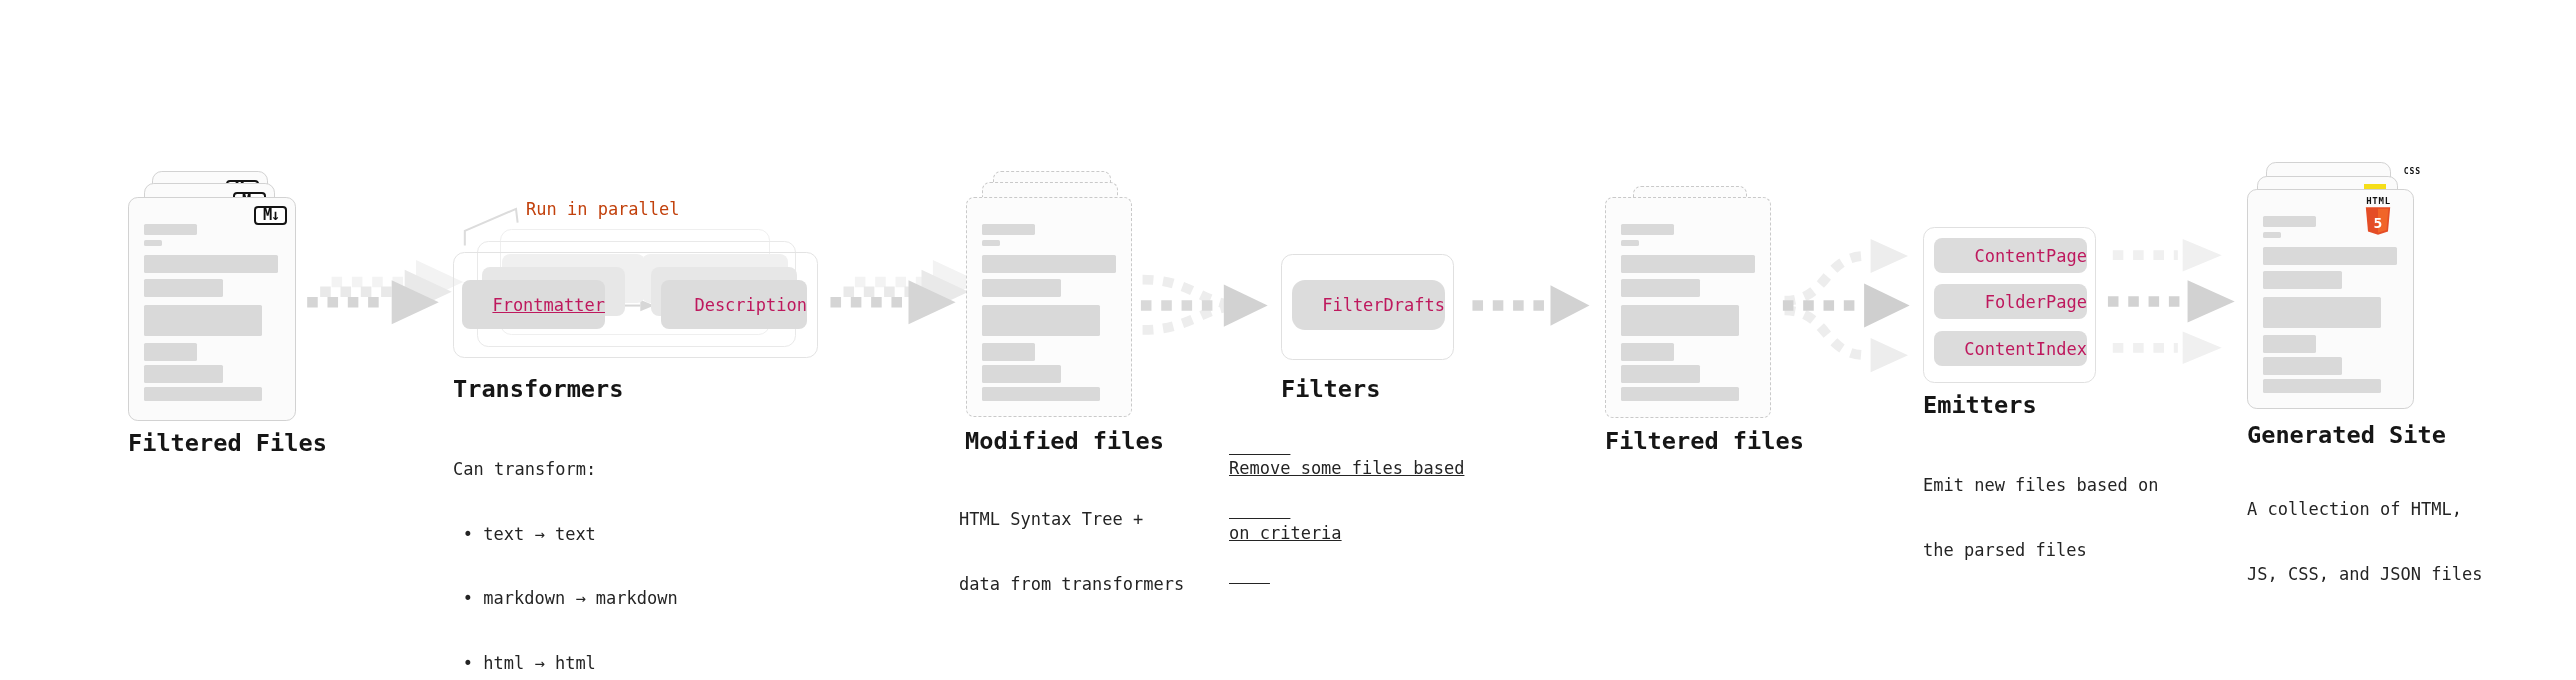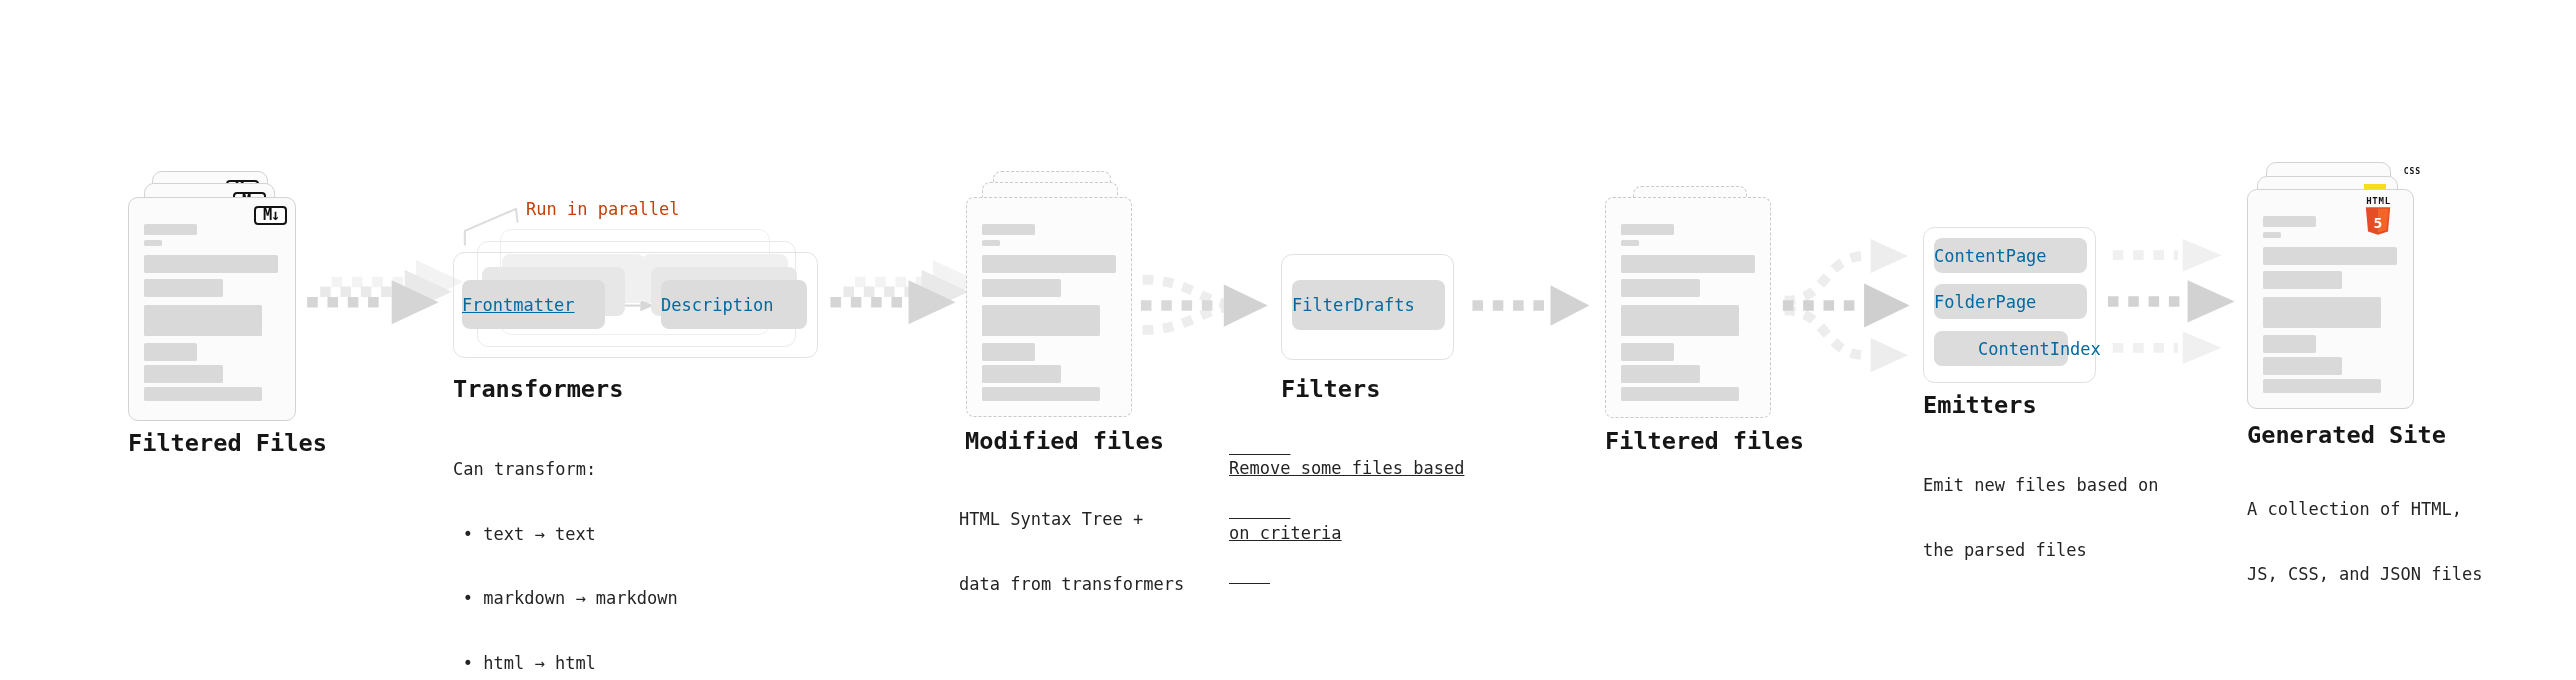--- a/index.html
+++ b/index.html
@@ -10,22 +10,22 @@
   .node{position:absolute;left:0;top:0;width:0;height:0;}
   
   .card{position:absolute;background:#fbfbfb;border:1.6px solid #d2d2d2;border-radius:9.8px;box-sizing:border-box;}
   .card.dashed{border:1.6px dashed #c9c9c9;background:#fcfcfc;border-radius:8.1px;}
   .bar{position:absolute;background:var(--bar,#d9d9d9);border-radius:1.6px;}
   
   .node-title{position:absolute;font-size:23.6px;font-weight:700;line-height:29px;white-space:pre;color:#161616;}
   .node-desc{position:absolute;font-size:17px;line-height:21.5px;white-space:pre;color:#242424;}
   .annotation{position:absolute;font-size:17px;color:#c2410c;white-space:pre;}
   
-  .graybox{position:absolute;background:#dcdcdc;border-radius:8.1px;display:flex;align-items:center;justify-content:flex-start;
-           font-size:17px;color:#0369a1;white-space:pre;box-sizing:border-box;}
+  .graybox{position:absolute;background:#dcdcdc;border-radius:8.1px;display:flex;align-items:center;justify-content:flex-end;
+           font-size:17px;color:#be185d;white-space:pre;box-sizing:border-box;}
   .graybox.ghost1{background:#e7e7e7;}
   .graybox.ghost2{background:#f0f0f0;}
   .container-outline{position:absolute;border:1.6px solid #e3e3e3;border-radius:11.4px;background:transparent;box-sizing:border-box;}
   .container-outline.mid{border-color:#e9e9e9;}
   .container-outline.back{border-color:#efefef;}
   
   .md-badge{position:absolute;top:8.1px;right:8.1px;width:32.5px;height:18.7px;border:2.4px solid #141414;border-radius:4.1px;
             background:#fff;display:flex;align-items:center;justify-content:center;
             font-weight:700;font-size:15.4px;letter-spacing:-1.6px;color:#111;box-sizing:border-box;padding-bottom:0.8px;}
   .html5-badge{position:absolute;top:7.3px;right:22px;width:28px;text-align:right;}
@@ -197,21 +197,21 @@
       </div>
     <div class="node-title" style="left:965px;top:427px;">Modified files</div>
     <div class="node-desc" style="left:959px;top:466px;">
       <div>HTML Syntax Tree +</div>
       <div>data from transformers</div>
     </div>
   </div>
 
   <div class="node">
     <div class="container-outline" style="left:1281px;top:254px;width:173px;height:106px;border-color:#e0e0e0;"></div>
-    <div class="graybox" style="left:1292px;top:280px;width:153px;height:50px;">
+    <div class="graybox" style="left:1292px;top:280px;width:153px;height:50px;border-radius:13px;">
       <span>FilterDrafts</span>
     </div>
     <div class="node-title" style="left:1281px;top:375px;">Filters</div>
     <div class="node-desc" style="left:1229px;top:415px;text-decoration:underline;">
       <div>Remove some files based</div>
       <div>on criteria</div>
     </div>
   </div>
 
   <div class="node">
@@ -230,21 +230,21 @@
   </div>
 
   <div class="node">
     <div class="container-outline" style="left:1923px;top:227px;width:173px;height:156px;border-color:#e0e0e0;"></div>
     <div class="graybox" style="left:1934px;top:238px;width:153px;height:35px;">
       <span>ContentPage</span>
     </div>
     <div class="graybox" style="left:1934px;top:284px;width:153px;height:35px;">
       <span>FolderPage</span>
     </div>
-    <div class="graybox" style="left:1934px;top:331px;width:134px;height:35px;padding-left:44px;">
+    <div class="graybox" style="left:1934px;top:331px;width:153px;height:35px;padding-left:44px;">
       <span>ContentIndex</span>
     </div>
     <div class="node-title" style="left:1923px;top:391px;">Emitters</div>
     <div class="node-desc" style="left:1923px;top:432px;">
       <div>Emit new files based on</div>
       <div>the parsed files</div>
     </div>
   </div>
 
   <div class="node">

